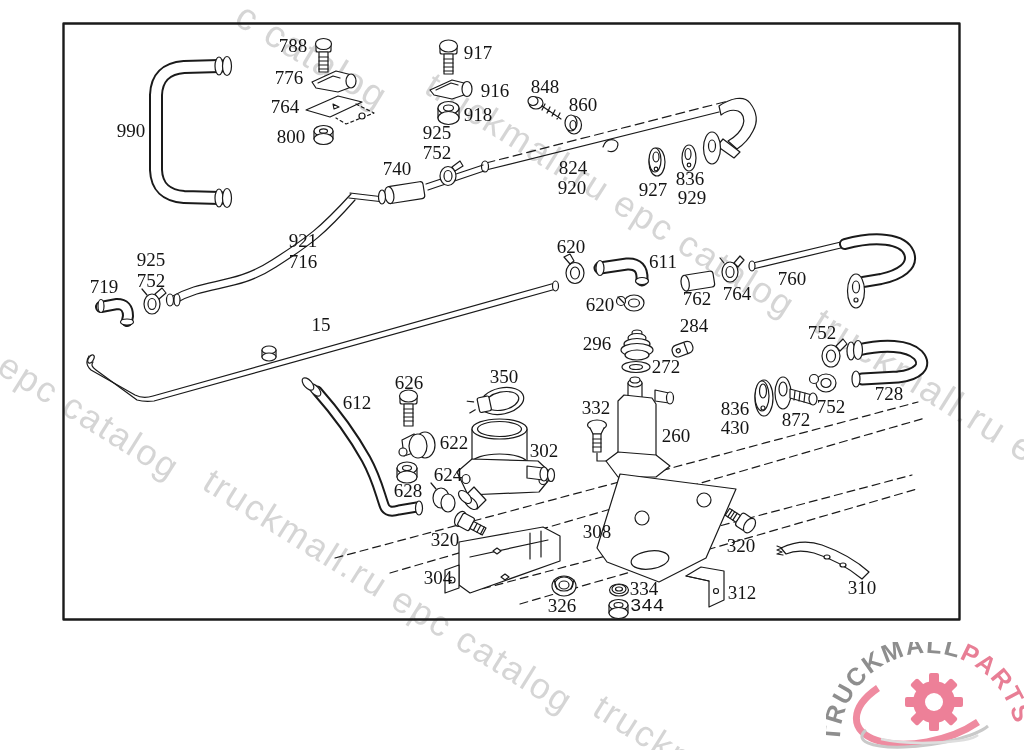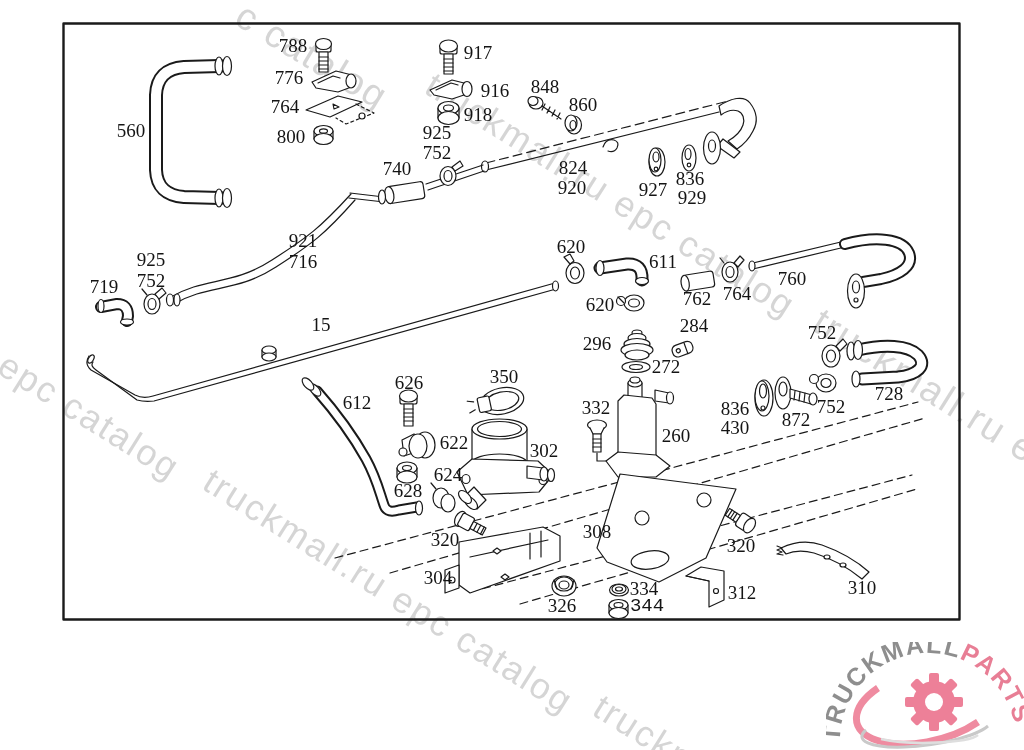--- a/index.html
+++ b/index.html
@@ -413,21 +413,21 @@
     <path d="M781,548 Q802,538 822,545 Q850,555 869,572 L862,579 Q840,561 814,553 Q798,549 786,554 Z"></path>
     <path d="M777,546 l5,2 l-5,2 l5,2 l-5,2 l6,1" fill="none"></path>
     <ellipse cx="827" cy="557" rx="3" ry="2"></ellipse>
     <ellipse cx="843" cy="565" rx="3" ry="2"></ellipse>
   </g>
 
 </g>
 </svg>
 
 <div id="labels-layer">
-    <span class="part-label" style="left: 131px; top: 131px;">560</span>
+    <span class="part-label" style="left: 131px; top: 131px;">990</span>
     <span class="part-label" style="left: 293px; top: 46px;">788</span>
     <span class="part-label" style="left: 289px; top: 78px;">776</span>
     <span class="part-label" style="left: 285px; top: 107px;">764</span>
     <span class="part-label" style="left: 291px; top: 137px;">800</span>
     <span class="part-label" style="left: 478px; top: 53px;">917</span>
     <span class="part-label" style="left: 495px; top: 91px;">916</span>
     <span class="part-label" style="left: 478px; top: 115px;">918</span>
     <span class="part-label" style="left: 545px; top: 87px;">848</span>
     <span class="part-label" style="left: 583px; top: 105px;">860</span>
     <span class="part-label" style="left: 437px; top: 133px;">925</span>

